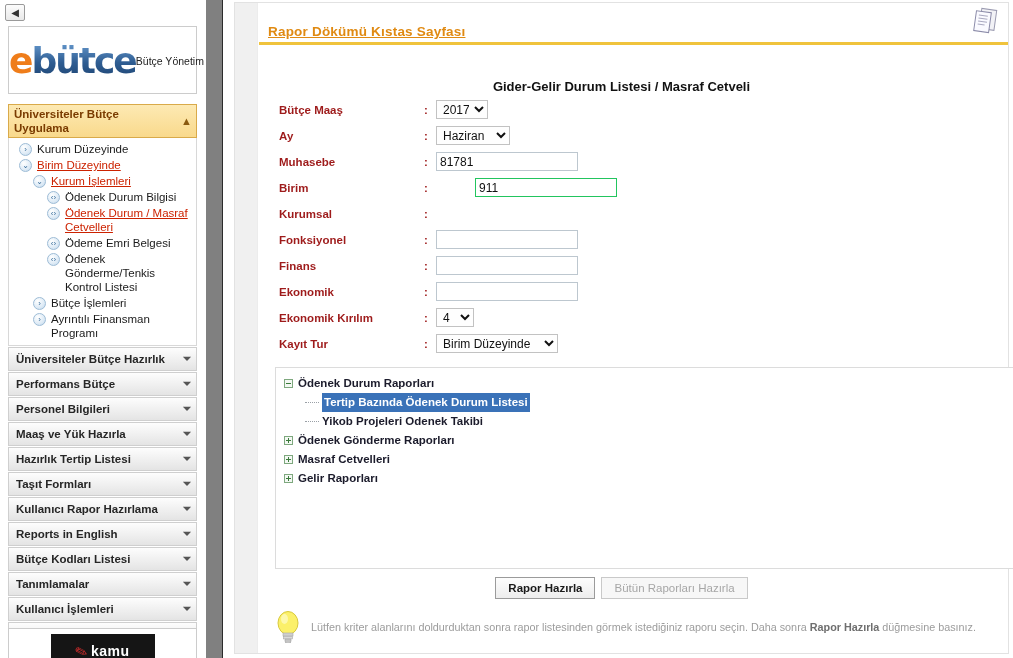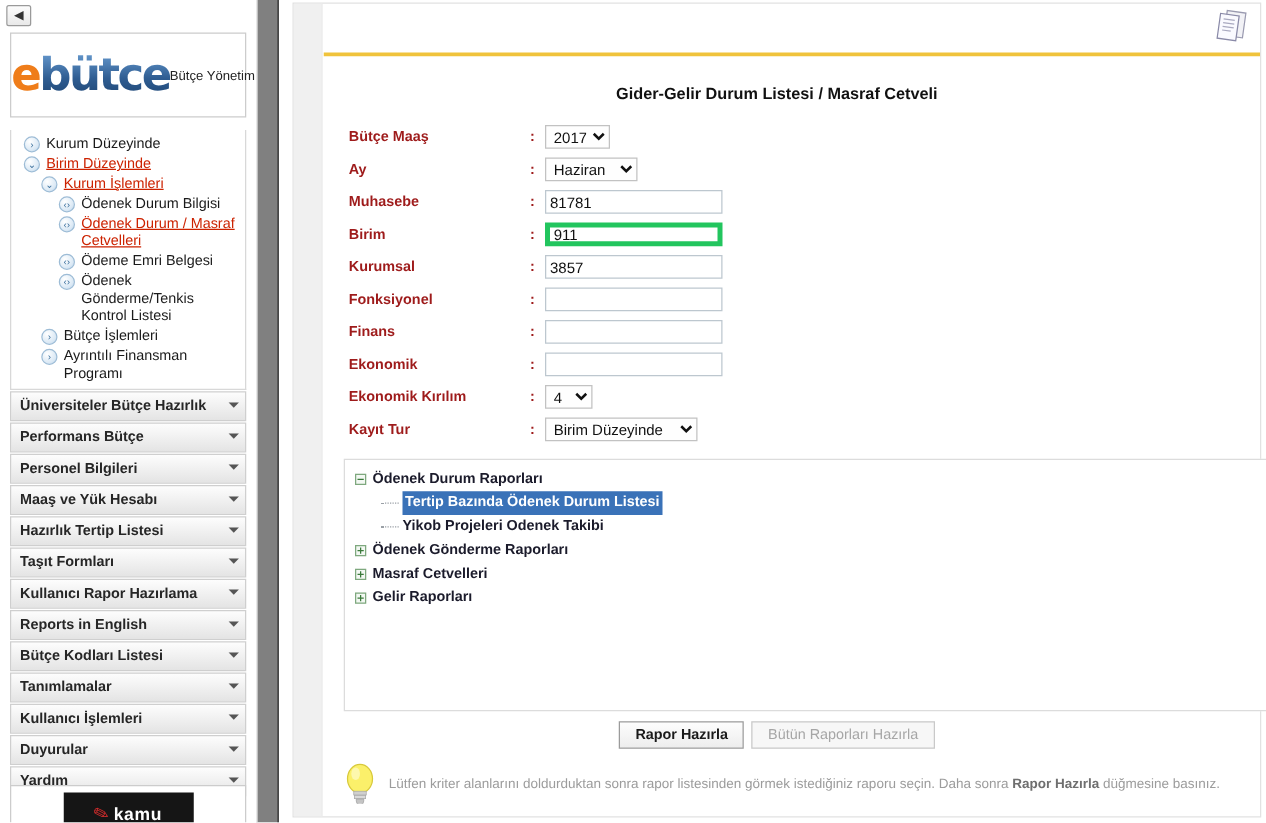--- a/index.html
+++ b/index.html
@@ -214,21 +214,21 @@
   }
 
   .doc-icon {
     position: absolute;
     right: 6px; top: 3px;
     width: 34px; height: 32px;
   }
 
   .form-title {
     position: absolute;
-    left: 0; right: 0; top: 64px;
+    left: 0; right: 0; top: 76px;
     text-align: center;
     font-size: 13px;
     font-weight: bold;
     color: #111;
   }
 
   
   .form {
     position: absolute;
     left: 44px; top: 95px;
@@ -256,21 +256,21 @@
     height: 19px;
     width: 142px;
     border: 1px solid #bdc7cf;
     background: #fff;
     font-family: "Liberation Sans", sans-serif;
     font-size: 12px;
     color: #111;
     padding: 0 3px;
     outline: none;
   }
-  .ftext.focused { border: 4px solid #22c55e; }
+  .ftext.focused { border: 1px solid #22c55e; margin-left: 39px; }
   .fselect {
     height: 19px;
     border: 1px solid #c2c2c2;
     background: #fefefe;
     font-family: "Liberation Sans", sans-serif;
     font-size: 12px;
     color: #111;
     padding: 0 2px;
   }
   .sel-sm  { width: 52px; }
@@ -387,20 +387,24 @@
     </div>
 
     <div class="logo-box">
       <div class="logo-word">
         <span class="logo-e">e</span><span class="logo-rest">bütce</span>
       </div>
       <div class="logo-sub">Bütçe Yönetim Enformasyon Sistemi</div>
     </div>
 
     <div class="acc" style="top:104px;">
+      <div class="acc-head open">
+        <span>Üniversiteler Bütçe Uygulama</span>
+        <span class="chev">▲</span>
+      </div>
       <div class="acc-body" id="nav-tree">
           <div class="tree-row lvl1">
             <span class="bullet">›</span>
             <span class="lbl">Kurum Düzeyinde</span>
           </div>
           <div class="tree-row lvl1">
             <span class="bullet">⌄</span>
             <span class="lbl link">Birim Düzeyinde</span>
           </div>
           <div class="tree-row lvl2">
@@ -429,21 +433,21 @@
           </div>
           <div class="tree-row lvl2">
             <span class="bullet">›</span>
             <span class="lbl">Ayrıntılı Finansman Programı</span>
           </div>
         </div>
       <div id="collapsed-list">
           <div class="acc-head-plain"><span>Üniversiteler Bütçe Hazırlık</span><span class="chev">⏷</span></div>
           <div class="acc-head-plain"><span>Performans Bütçe</span><span class="chev">⏷</span></div>
           <div class="acc-head-plain"><span>Personel Bilgileri</span><span class="chev">⏷</span></div>
-          <div class="acc-head-plain"><span>Maaş ve Yük Hesabı</span><span class="chev">⏷</span></div>
+          <div class="acc-head-plain"><span>Maaş ve Yük Hazırla</span><span class="chev">⏷</span></div>
           <div class="acc-head-plain"><span>Hazırlık Tertip Listesi</span><span class="chev">⏷</span></div>
           <div class="acc-head-plain"><span>Taşıt Formları</span><span class="chev">⏷</span></div>
           <div class="acc-head-plain"><span>Kullanıcı Rapor Hazırlama</span><span class="chev">⏷</span></div>
           <div class="acc-head-plain"><span>Reports in English</span><span class="chev">⏷</span></div>
           <div class="acc-head-plain"><span>Bütçe Kodları Listesi</span><span class="chev">⏷</span></div>
           <div class="acc-head-plain"><span>Tanımlamalar</span><span class="chev">⏷</span></div>
           <div class="acc-head-plain"><span>Kullanıcı İşlemleri</span><span class="chev">⏷</span></div>
           <div class="acc-head-plain"><span>Duyurular</span><span class="chev">⏷</span></div>
           <div class="acc-head-plain"><span>Yardım</span><span class="chev">⏷</span></div>
         </div>
@@ -456,20 +460,21 @@
       </div>
     </div>
   </div>
 
   <div id="splitter"></div>
 
   <div id="main">
     <div class="main-inner">
       <div class="left-gutter"></div>
 
+      <div class="page-title">Rapor Dökümü Kıstas Sayfası</div>
       <div class="title-rule"></div>
 
       <svg class="doc-icon" viewBox="0 0 34 32">
         <g transform="rotate(8 17 16)">
           <rect x="12" y="3" width="15" height="20" fill="#f2f2f6" stroke="#9a9ab0" stroke-width="1"></rect>
           <rect x="7" y="6" width="15" height="20" fill="#fafaff" stroke="#8a8aa8" stroke-width="1"></rect>
           <line x1="10" y1="10" x2="19" y2="10" stroke="#a9a9c0" stroke-width="1"></line>
           <line x1="10" y1="13" x2="19" y2="13" stroke="#a9a9c0" stroke-width="1"></line>
           <line x1="10" y1="16" x2="19" y2="16" stroke="#a9a9c0" stroke-width="1"></line>
           <line x1="10" y1="19" x2="17" y2="19" stroke="#a9a9c0" stroke-width="1"></line>
@@ -495,21 +500,20 @@
             <input type="text" class="ftext" value="81781" style="">
           </div>
           <div class="frow">
             <div class="flabel">Birim</div>
             <div class="fcolon">:</div>
             <input type="text" class="ftext focused" value="911" style="">
           </div>
           <div class="frow">
             <div class="flabel">Kurumsal</div>
             <div class="fcolon">:</div>
-            <input type="text" class="ftext" value="3857" style="">
           </div>
           <div class="frow">
             <div class="flabel">Fonksiyonel</div>
             <div class="fcolon">:</div>
             <input type="text" class="ftext" value="" style="">
           </div>
           <div class="frow">
             <div class="flabel">Finans</div>
             <div class="fcolon">:</div>
             <input type="text" class="ftext" value="" style="">

